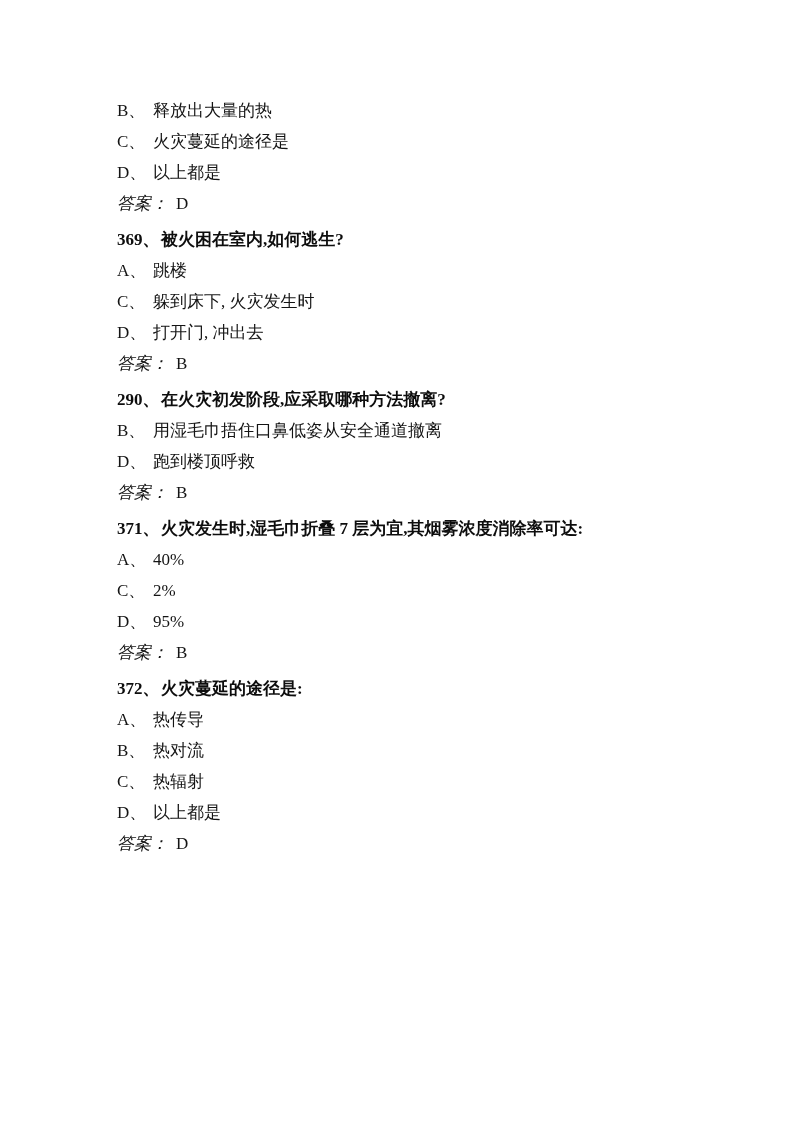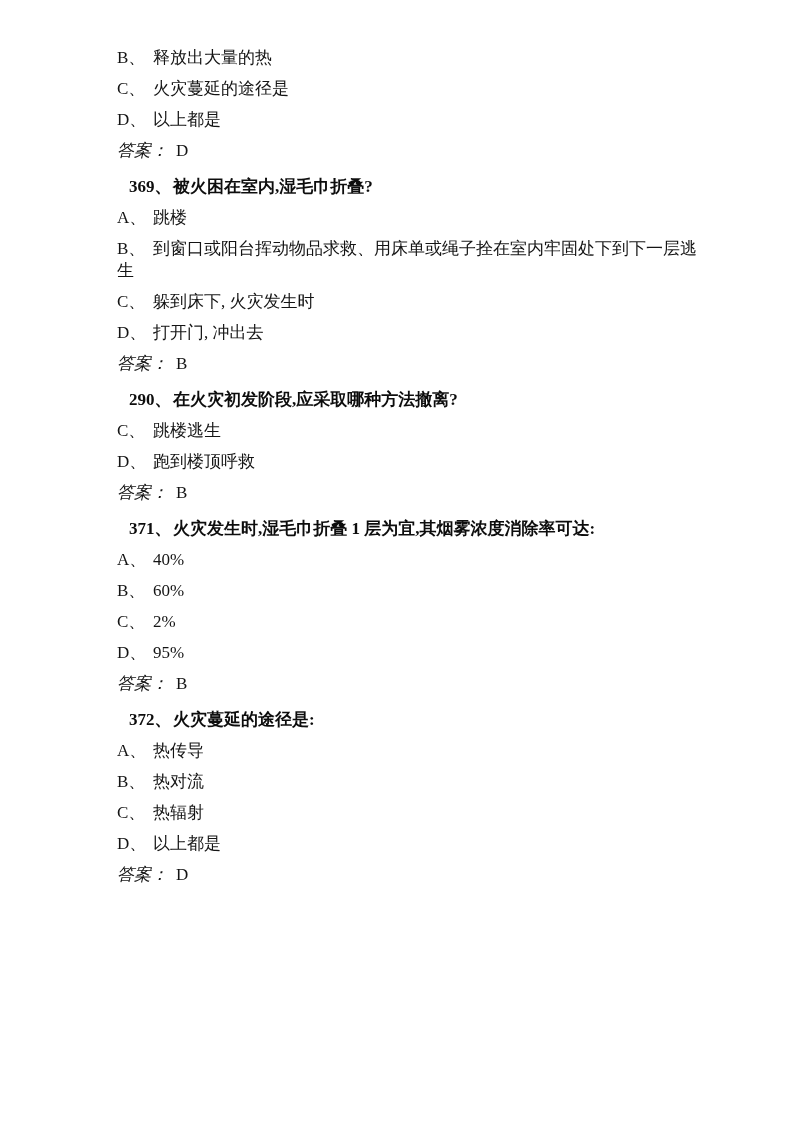--- a/index.html
+++ b/index.html
@@ -6,42 +6,41 @@
     margin: 0;
     padding: 0;
     background: #ffffff;
   }
   .page {
     position: relative;
     width: 793px;
     height: 1122px;
     box-sizing: border-box;
     background: #ffffff;
-    padding: 38px 86px 20px 117px;
+    padding: 91px 86px 20px 117px;
     overflow: hidden;
     color: #141414;
     font-family: "Liberation Serif", "DejaVu Serif", serif;
     font-size: 17px;
     line-height: 22px;
   }
   .question-block {
     margin: 0;
   }
   .page p {
     margin: 9px 0;
   }
   p.question-title {
     margin: 14px 0 9px 0;
     font-weight: 700;
     color: #0d0d0d;
   }
   .question-number {
     display: inline-block;
     min-width: 44px;
-    margin-left: 12px;
   }
   .option-letter {
     display: inline-block;
     min-width: 36px;
   }
   .answer-label {
     display: inline-block;
     min-width: 59px;
     font-style: italic;
   }
@@ -53,39 +52,37 @@
   <div>
   <section class="question-block">
 
     <p class="option"><span class="option-letter">B、</span><span class="option-text">释放出大量的热</span></p>
         <p class="option"><span class="option-letter">C、</span><span class="option-text">火灾蔓延的途径是</span></p>
         <p class="option"><span class="option-letter">D、</span><span class="option-text">以上都是</span></p>
     <p class="answer"><span class="answer-label">答案：</span><span class="answer-value">D</span></p>
   </section>
 
   <section class="question-block">
-    <p class="question-title"><span class="question-number">369、</span><span class="question-text">被火困在室内,湿毛巾折叠?</span></p>
+    <p class="question-title"><span class="question-number">369、</span><span class="question-text">被火困在室内,如何逃生?</span></p>
     <p class="option"><span class="option-letter">A、</span><span class="option-text">跳楼</span></p>
-        <p class="option"><span class="option-letter">B、</span><span class="option-text">到窗口或阳台挥动物品求救、用床单或绳子拴在室内牢固处下到下一层逃生</span></p>
         <p class="option"><span class="option-letter">C、</span><span class="option-text">躲到床下, 火灾发生时</span></p>
         <p class="option"><span class="option-letter">D、</span><span class="option-text">打开门, 冲出去</span></p>
     <p class="answer"><span class="answer-label">答案：</span><span class="answer-value">B</span></p>
   </section>
 
   <section class="question-block">
     <p class="question-title"><span class="question-number">290、</span><span class="question-text">在火灾初发阶段,应采取哪种方法撤离?</span></p>
-        <p class="option"><span class="option-letter">C、</span><span class="option-text">跳楼逃生</span></p>
+        <p class="option"><span class="option-letter">B、</span><span class="option-text">用湿毛巾捂住口鼻低姿从安全通道撤离</span></p>
         <p class="option"><span class="option-letter">D、</span><span class="option-text">跑到楼顶呼救</span></p>
     <p class="answer"><span class="answer-label">答案：</span><span class="answer-value">B</span></p>
   </section>
 
   <section class="question-block">
-    <p class="question-title"><span class="question-number">371、</span><span class="question-text">火灾发生时,湿毛巾折叠 1 层为宜,其烟雾浓度消除率可达:</span></p>
+    <p class="question-title"><span class="question-number">371、</span><span class="question-text">火灾发生时,湿毛巾折叠 7 层为宜,其烟雾浓度消除率可达:</span></p>
     <p class="option"><span class="option-letter">A、</span><span class="option-text">40%</span></p>
-        <p class="option"><span class="option-letter">B、</span><span class="option-text">60%</span></p>
         <p class="option"><span class="option-letter">C、</span><span class="option-text">2%</span></p>
         <p class="option"><span class="option-letter">D、</span><span class="option-text">95%</span></p>
     <p class="answer"><span class="answer-label">答案：</span><span class="answer-value">B</span></p>
   </section>
 
   <section class="question-block">
     <p class="question-title"><span class="question-number">372、</span><span class="question-text">火灾蔓延的途径是:</span></p>
     <p class="option"><span class="option-letter">A、</span><span class="option-text">热传导</span></p>
         <p class="option"><span class="option-letter">B、</span><span class="option-text">热对流</span></p>
         <p class="option"><span class="option-letter">C、</span><span class="option-text">热辐射</span></p>

